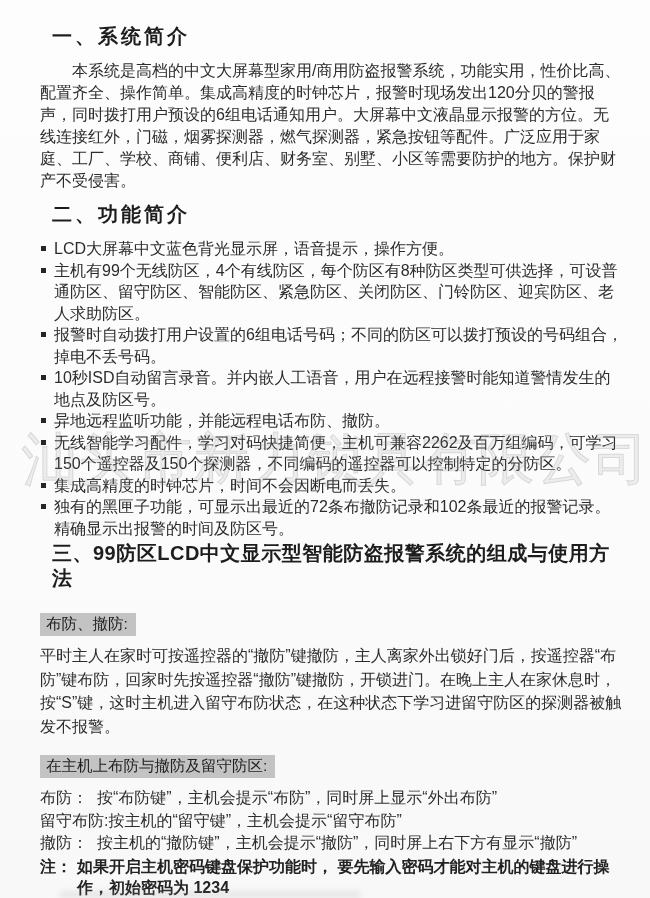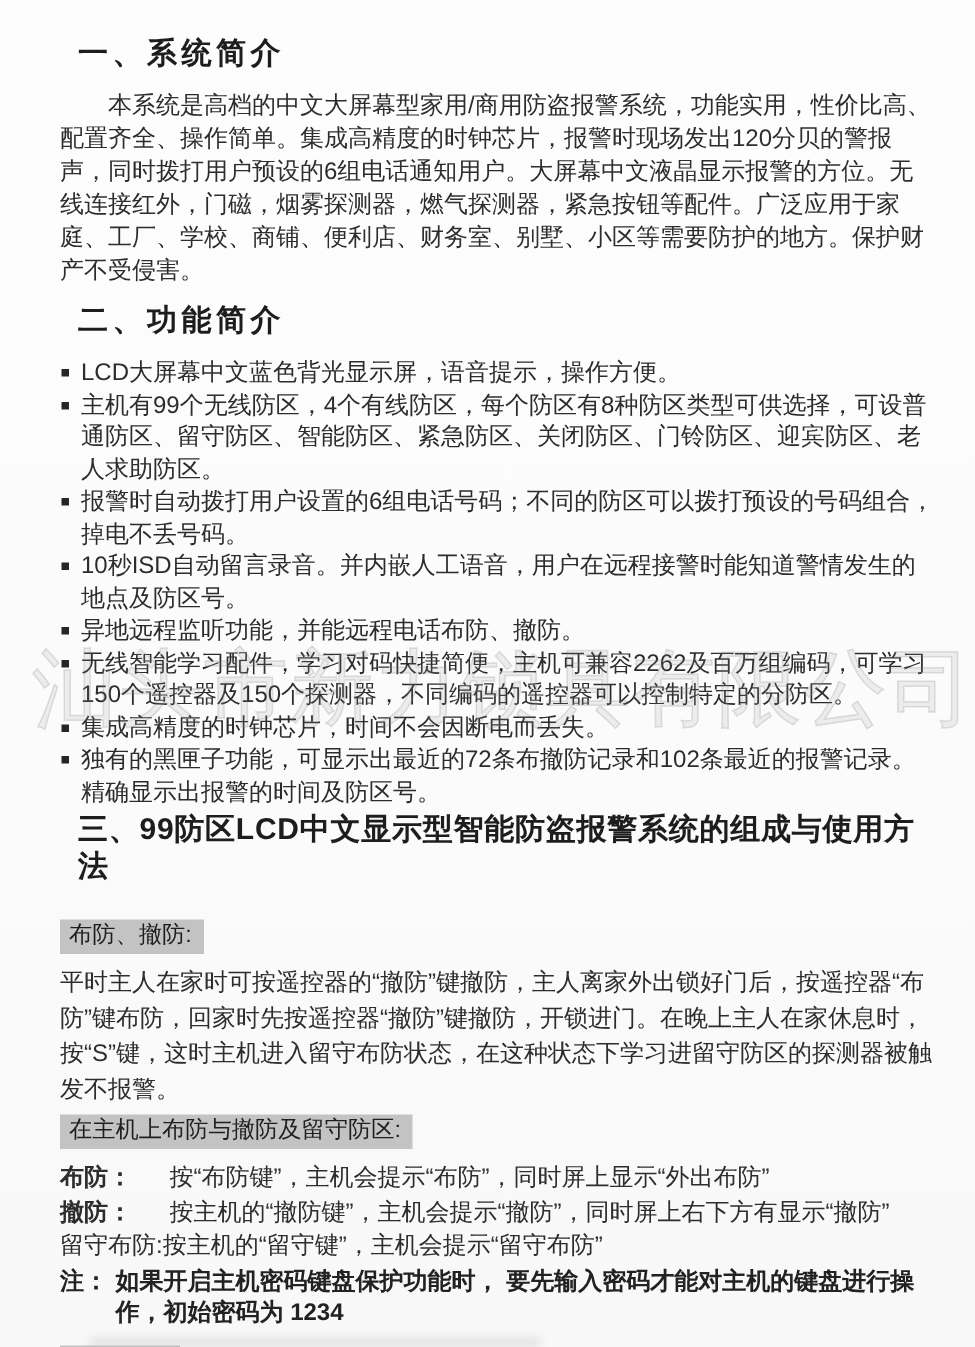--- a/index.html
+++ b/index.html
@@ -37,24 +37,24 @@
     content:""; position:absolute; left:1px; top:8px;
     width:5px; height:5px; background:#262626;
   }
   .sec3-title { margin-top:2px; }
   .hl {
     display:inline-block; background:#c3c3c3; color:#1f1f1f;
     font-size:15.5px; line-height:20px; padding:1px 8px 2px 6px;
   }
   .hl1 { margin-top:10px; }
   .arm-para { margin:8px 0 0; font-size:16px; line-height:23.5px; }
-  .hl2 { margin-top:5px; }
+  .hl2 { margin-top:17px; }
   .defs { margin-top:9px; }
   .def { display:flex; font-size:16px; line-height:22.5px; }
-  .def .term { font-weight:700; white-space:nowrap; margin-right:25px; }
+  .def .term { font-weight:400; white-space:nowrap; margin-right:9px; }
   .def .term.normal { font-weight:400; margin-right:0; }
   .note { display:flex; font-size:16px; line-height:21.5px; font-weight:700; margin-top:1px; color:#222; }
   .note .term { white-space:nowrap; margin-right:5px; }
   .hl3 { margin-top:10px;text-decoration:underline; }
   .watermark {
     position:absolute; left:22px; top:424px;
     font-size:56px; line-height:70px; white-space:nowrap;
     color:rgba(150,150,150,0.14);
     -webkit-text-stroke:1px rgba(125,125,125,0.22);
     letter-spacing:1px; pointer-events:none; z-index:2;
@@ -99,26 +99,26 @@
   <div>
     <span class="hl hl2">在主机上布防与撤防及留守防区:</span>
   </div>
 
   <div class="defs">
     <div class="def">
       <span class="term">布防：</span>
       <span>按“布防键”，主机会提示“布防”，同时屏上显示“外出布防”</span>
     </div>
     <div class="def">
+      <span class="term normal">留守布防:</span>
+      <span>按主机的“留守键”，主机会提示“留守布防”</span>
+    </div>
+    <div class="def">
       <span class="term">撤防：</span>
       <span>按主机的“撤防键”，主机会提示“撤防”，同时屏上右下方有显示“撤防”</span>
-    </div>
-    <div class="def">
-      <span class="term normal">留守布防:</span>
-      <span>按主机的“留守键”，主机会提示“留守布防”</span>
     </div>
   </div>
 
   <div class="note">
     <span class="term">注：</span>
     <span>如果开启主机密码键盘保护功能时， 要先输入密码才能对主机的键盘进行操作，初始密码为 1234</span>
   </div>
 
   <div>
     <span class="hl hl3">紧急报警:</span>

